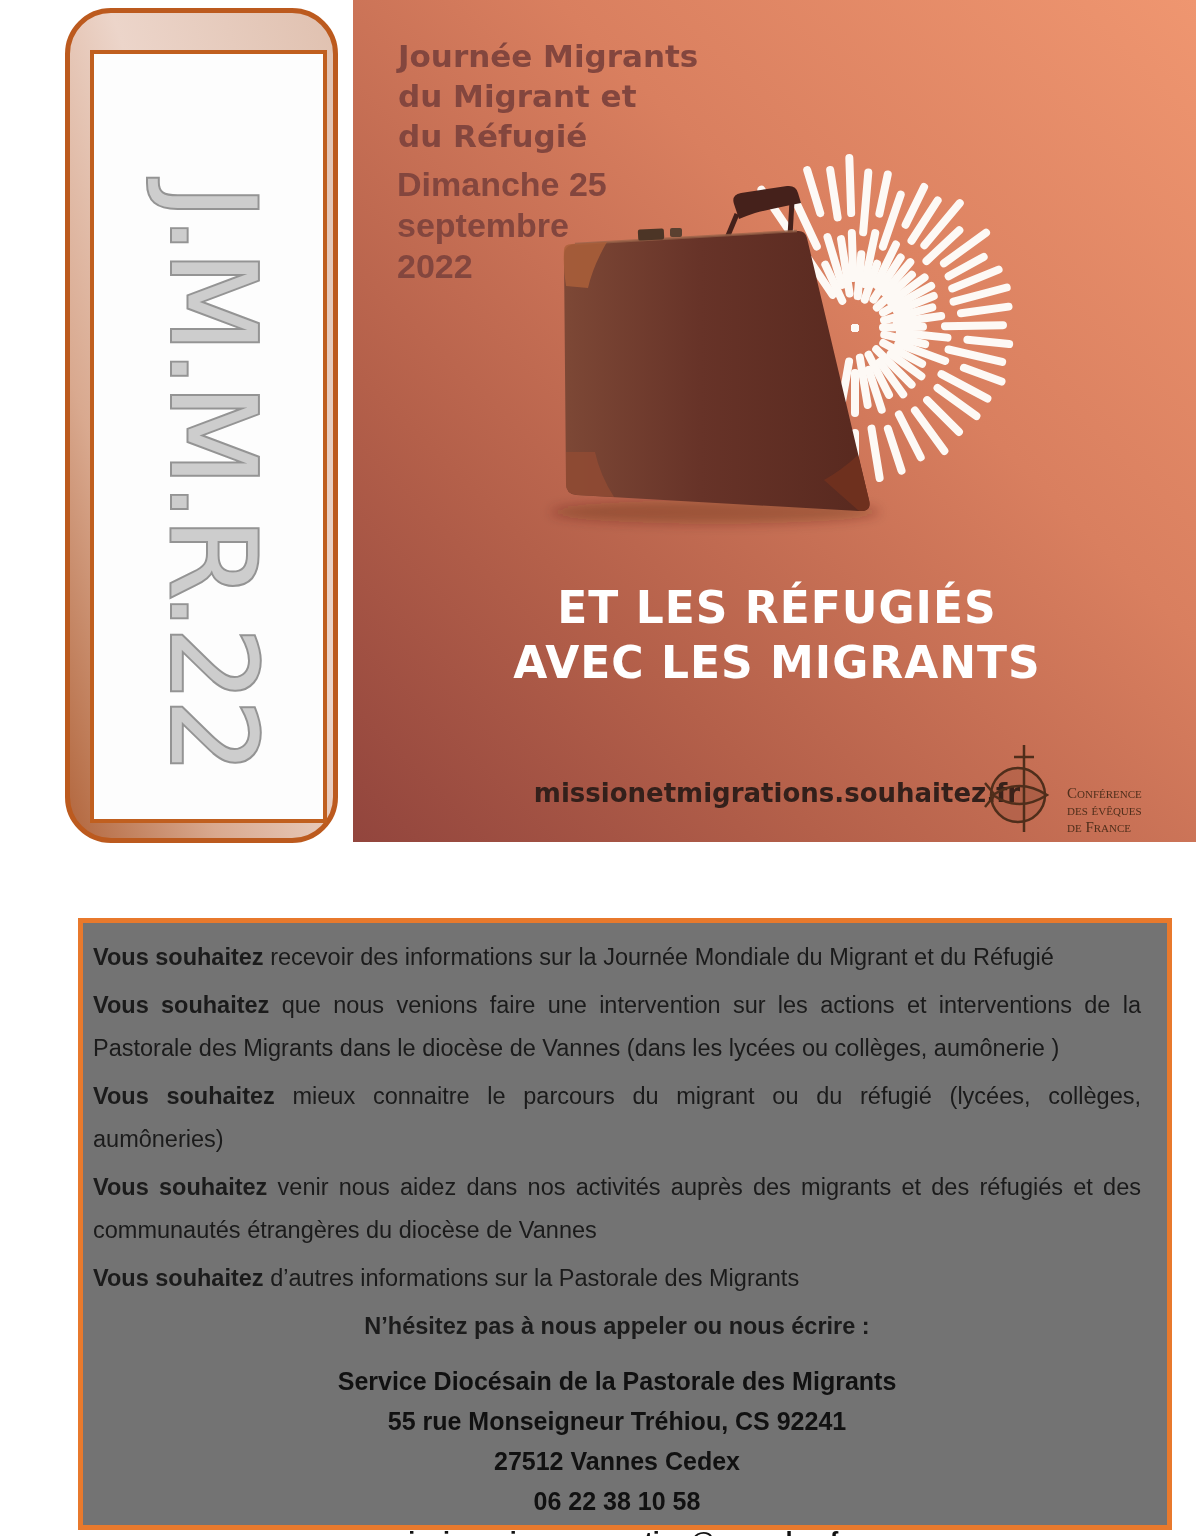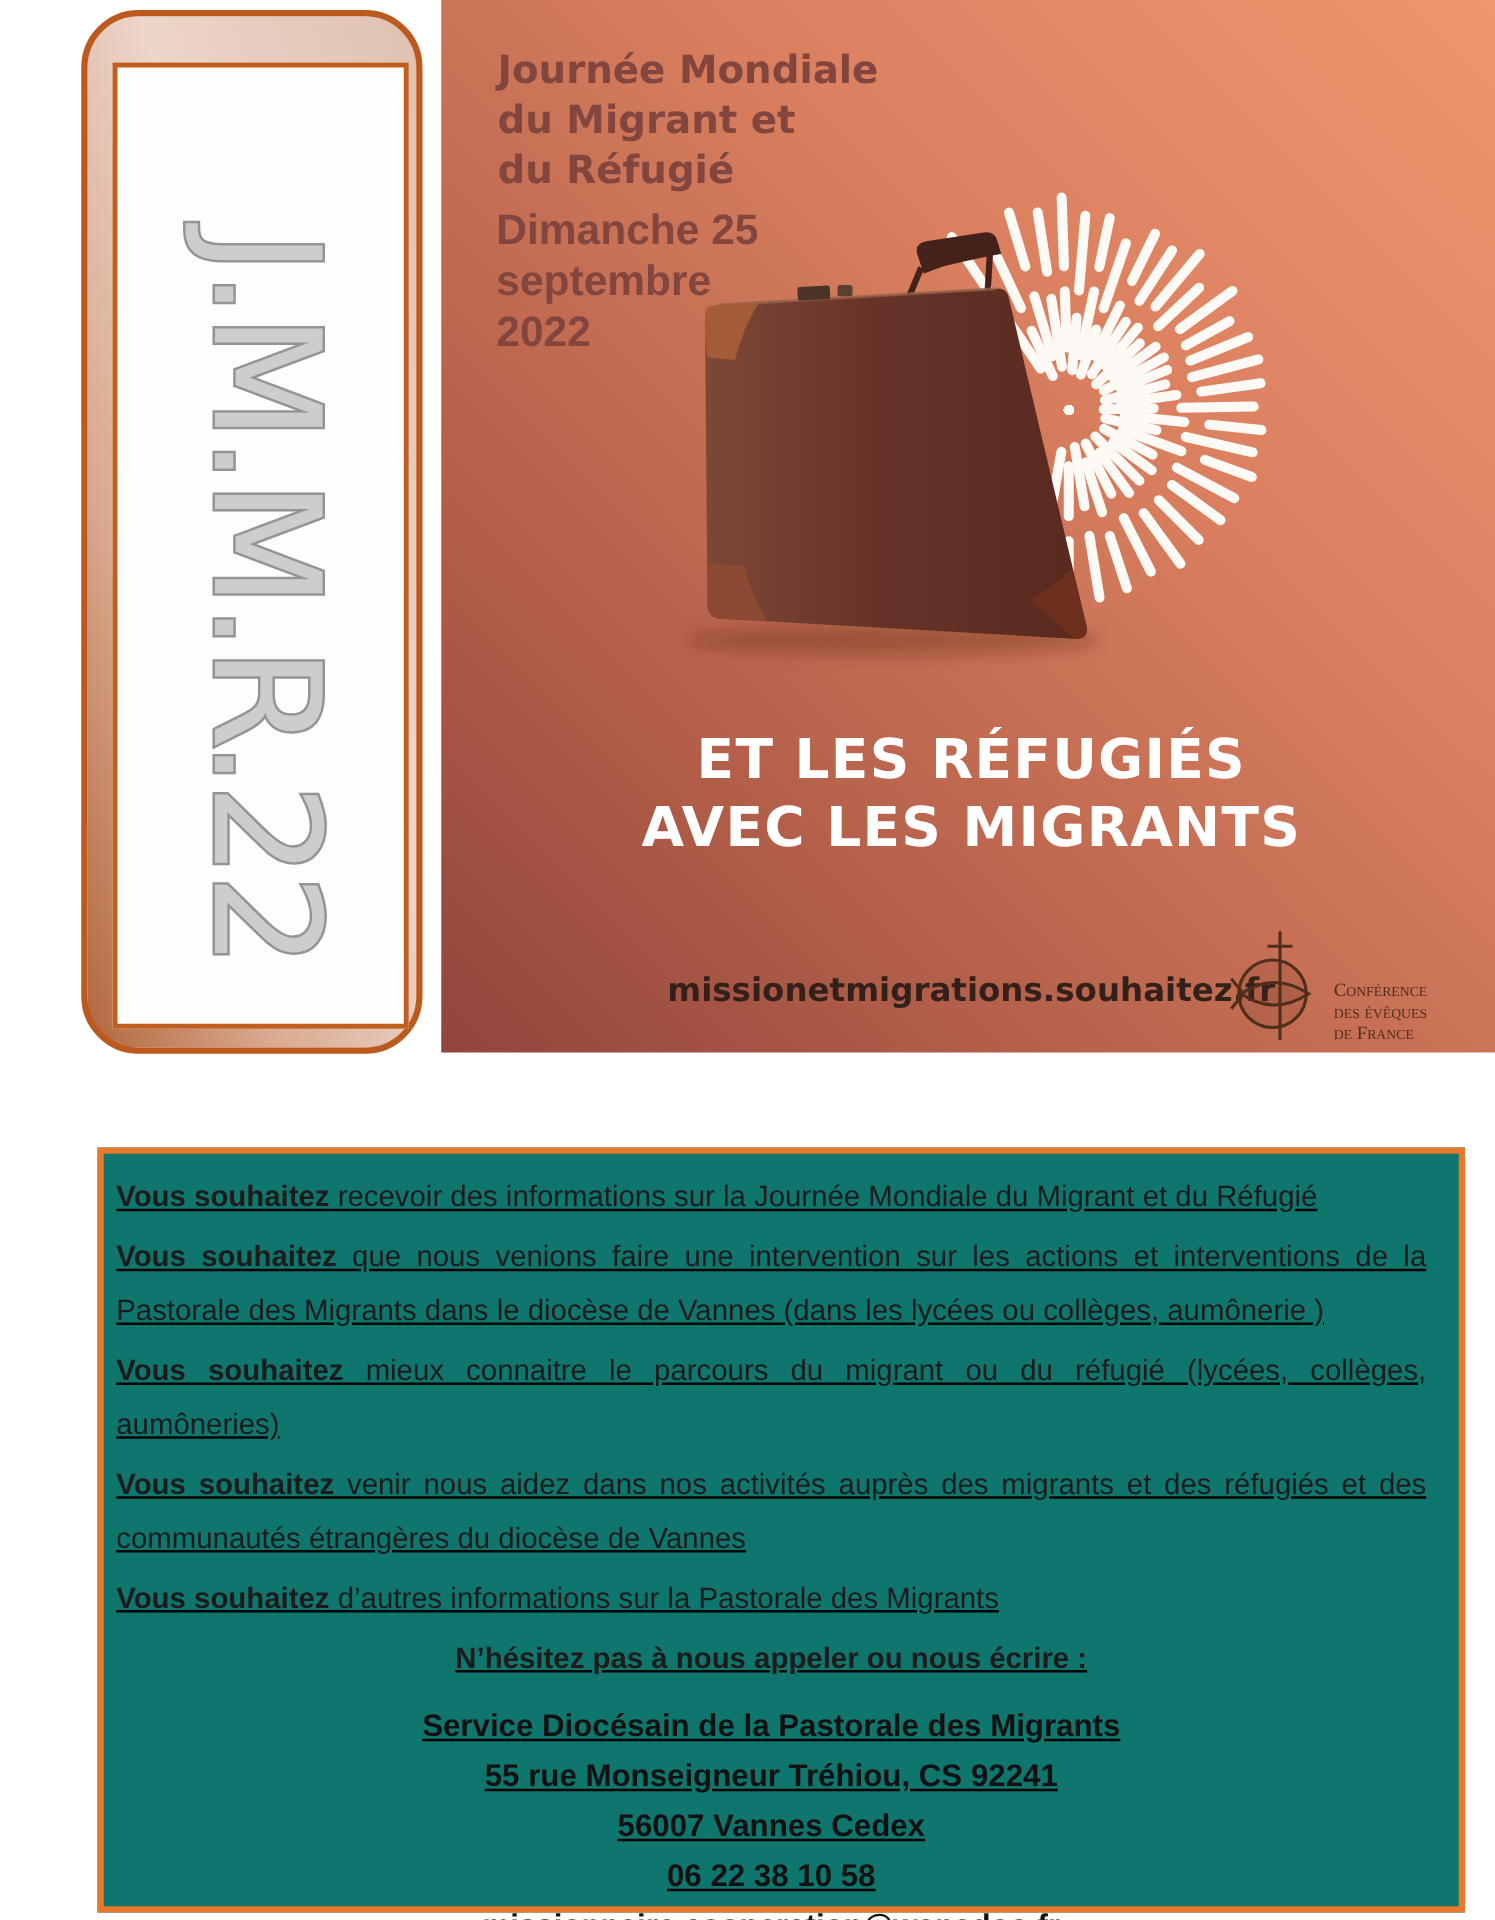--- a/index.html
+++ b/index.html
@@ -30,21 +30,21 @@
           font-family:"DejaVu Sans",sans-serif;font-weight:800;font-size:44px;line-height:55px;
           letter-spacing:1px;color:#ffffff;}
   .website{position:absolute;left:67px;top:778px;width:714px;text-align:center;
           font-family:"DejaVu Sans",sans-serif;font-weight:bold;font-size:26px;color:#33201b;}
   .logo{position:absolute;left:630px;top:742px;display:flex;align-items:flex-end;}
   .logo-text{margin-left:8px;font-family:"Liberation Serif",serif;font-variant:small-caps;
           font-size:15px;line-height:17px;color:#4f2e1b;}
 
   
   .info-box{position:absolute;left:78px;top:918px;width:1094px;height:612px;box-sizing:border-box;
-          border:5px solid #e8792c;background:#0f766e;padding:13px 26px 16px 10px;text-decoration:underline;}
+          border:5px solid #e8792c;background:#737373;padding:13px 26px 16px 10px;}
   .para{margin:0 0 5px 0;font-size:23.5px;line-height:43px;color:#1b1b1b;text-align:justify;}
   .para b{font-weight:bold;}
   .para.nobold-tail{text-align:center;}
   .contact{margin-top:13px;text-align:center;font-weight:bold;font-size:25px;line-height:40px;color:#111;}
 </style>
 </head>
 <body>
 
 <div id="page">
 
@@ -114,21 +114,21 @@
         <rect x="638" y="229" width="26" height="11" rx="2" fill="#4c3526" transform="rotate(-3 651 234)"></rect>
         <rect x="670" y="228" width="12" height="9" rx="2" fill="#5a4030"></rect>
 
         <path d="M564,250 Q564,244 572,244 L607,242 Q593,266 588,288 L566,286 Q563,270 564,250 Z" fill="#aa5f3a" opacity="0.85"></path>
         <path d="M566,452 L566,484 Q566,494 577,495 L614,497 Q600,475 595,452 Z" fill="#8f4a33" opacity="0.9"></path>
         <path d="M824,480 L859,511 Q872,512 869,500 L858,455 Q842,470 824,480 Z" fill="#70301f" opacity="0.95"></path>
       </g>
     </svg>
 
     <div class="poster-title">
-      <div>Journée Mondiale</div>
+      <div>Journée Migrants</div>
       <div>du Migrant et</div>
       <div>du Réfugié</div>
     </div>
 
     <div class="poster-date">
       <div>Dimanche 25</div>
       <div>septembre</div>
       <div>2022</div>
     </div>
 
@@ -159,19 +159,19 @@
     <p class="para"><b>Vous souhaitez</b><span> recevoir des informations sur la Journée Mondiale du Migrant et du Réfugié</span></p>
     <p class="para"><b>Vous souhaitez</b><span> que nous venions faire une intervention sur les actions et interventions de la Pastorale des Migrants dans le diocèse de Vannes (dans les lycées ou collèges, aumônerie )</span></p>
     <p class="para"><b>Vous souhaitez</b><span> mieux connaitre le parcours du migrant ou du réfugié (lycées, collèges, aumôneries)</span></p>
     <p class="para"><b>Vous souhaitez</b><span>  venir nous aidez dans nos activités auprès des migrants et des réfugiés et des communautés étrangères du diocèse de Vannes</span></p>
     <p class="para"><b>Vous souhaitez</b><span> d’autres informations sur la Pastorale des Migrants</span></p>
     <p class="para nobold-tail"><b>N’hésitez pas à nous appeler ou nous écrire :</b><span></span></p>
 
     <div class="contact">
       <div>Service Diocésain de la Pastorale des Migrants</div>
       <div>55 rue Monseigneur Tréhiou, CS 92241</div>
-      <div>56007 Vannes Cedex</div>
+      <div>27512 Vannes Cedex</div>
       <div>06 22 38 10 58</div>
       <div>missionnaire.cooperation@wanadoo.fr</div>
     </div>
   </div>
 
 </div>
 
 </body></html>

